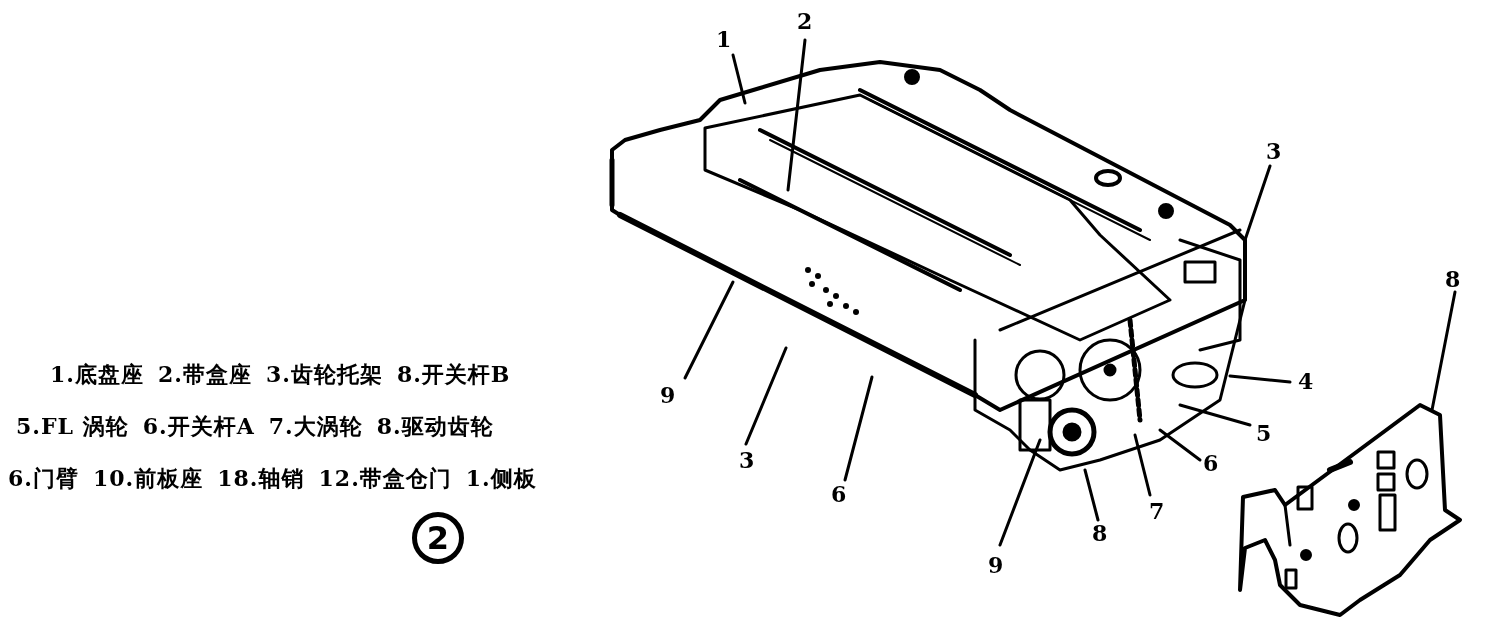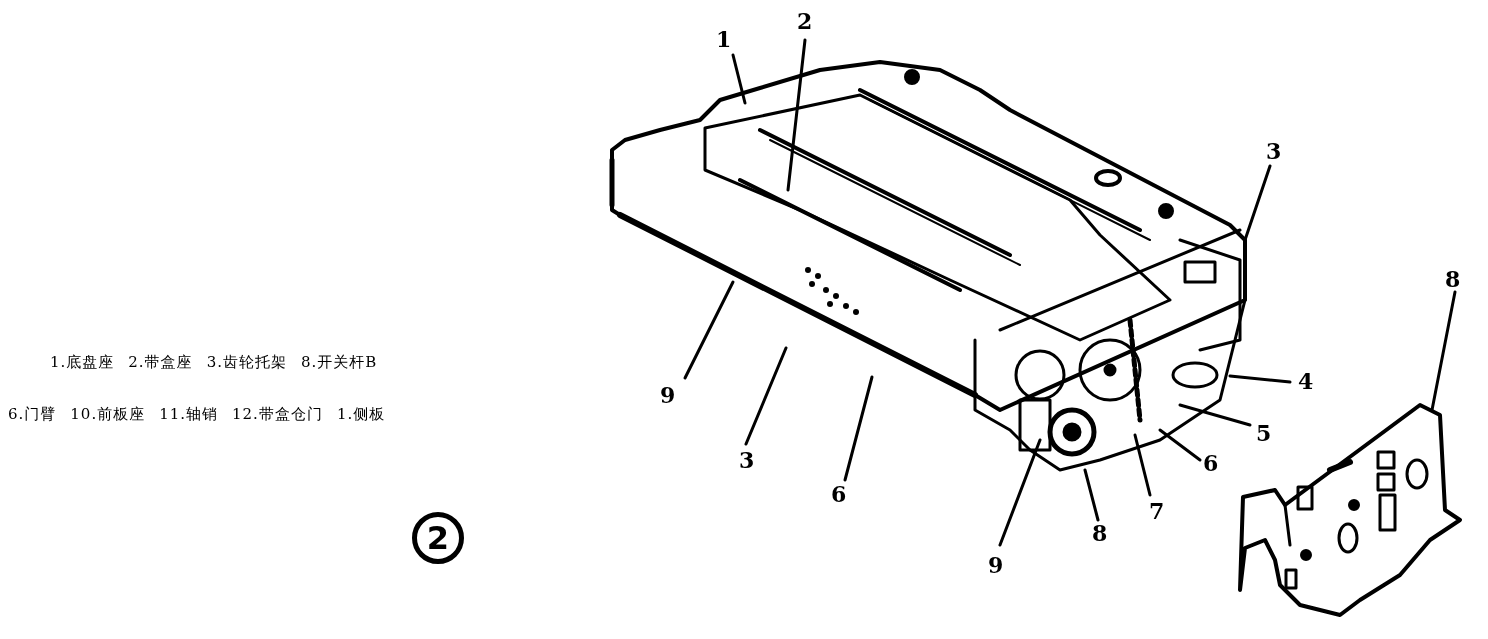--- a/index.html
+++ b/index.html
@@ -1,20 +1,20 @@
 <!DOCTYPE html>
 <html><head>
   <meta charset="utf-8">
   <style>
     html, body { margin: 0; padding: 0; background: #ffffff; }
     body { width: 1488px; height: 639px; position: relative; overflow: hidden;
            font-family: "DejaVu Serif", "Liberation Serif", serif; color: #000; }
     .legend { position: absolute; left: 8px; top: 348px; width: 680px; }
-    .legend-row { display: flex; white-space: nowrap; font-weight: normal; font-size: 15px;
-                  line-height: 28px; height: 52px; align-items: flex-start; }
+    .legend-row { display: flex; white-space: nowrap; font-weight: bold; font-size: 22px;
+                  line-height: 28px; height: 52px; align-items: center; }
     .legend-row.r1 { padding-left: 42px; }
     .legend-row.r2 { padding-left: 8px; }
     .legend-row.r3 { padding-left: 0; }
     .legend-item { margin-right: 14px; letter-spacing: 1px; }
     .fig-number { position: absolute; left: 412px; top: 512px; width: 52px; height: 52px;
                   border: 5px solid #000; border-radius: 50%; box-sizing: border-box;
                   display: flex; align-items: center; justify-content: center;
                   font-family: "DejaVu Sans", "Liberation Sans", sans-serif;
                   font-weight: bold; font-size: 32px; line-height: 1; }
     .callout { position: absolute; font-weight: bold; font-size: 22px; line-height: 1;
@@ -120,24 +120,30 @@
 <div class="callout" style="left:660px;top:384px;">9</div>
 <div class="callout" style="left:1445px;top:268px;">8</div>
 
 <div class="legend">
   <div class="legend-row r1">
     <span class="legend-item">1.底盘座</span>
     <span class="legend-item">2.带盒座</span>
     <span class="legend-item">3.齿轮托架</span>
     <span class="legend-item">8.开关杆B</span>
   </div>
+  <div class="legend-row r2">
+    <span class="legend-item">5.FL 涡轮</span>
+    <span class="legend-item">6.开关杆A</span>
+    <span class="legend-item">7.大涡轮</span>
+    <span class="legend-item">8.驱动齿轮</span>
+  </div>
   <div class="legend-row r3">
     <span class="legend-item">6.门臂</span>
     <span class="legend-item">10.前板座</span>
-    <span class="legend-item">11.轴销</span>
+    <span class="legend-item">18.轴销</span>
     <span class="legend-item">12.带盒仓门</span>
     <span class="legend-item">1.侧板</span>
   </div>
 </div>
 
 <div class="fig-number">
   <span>2</span>
 </div>
 
 </body></html>

